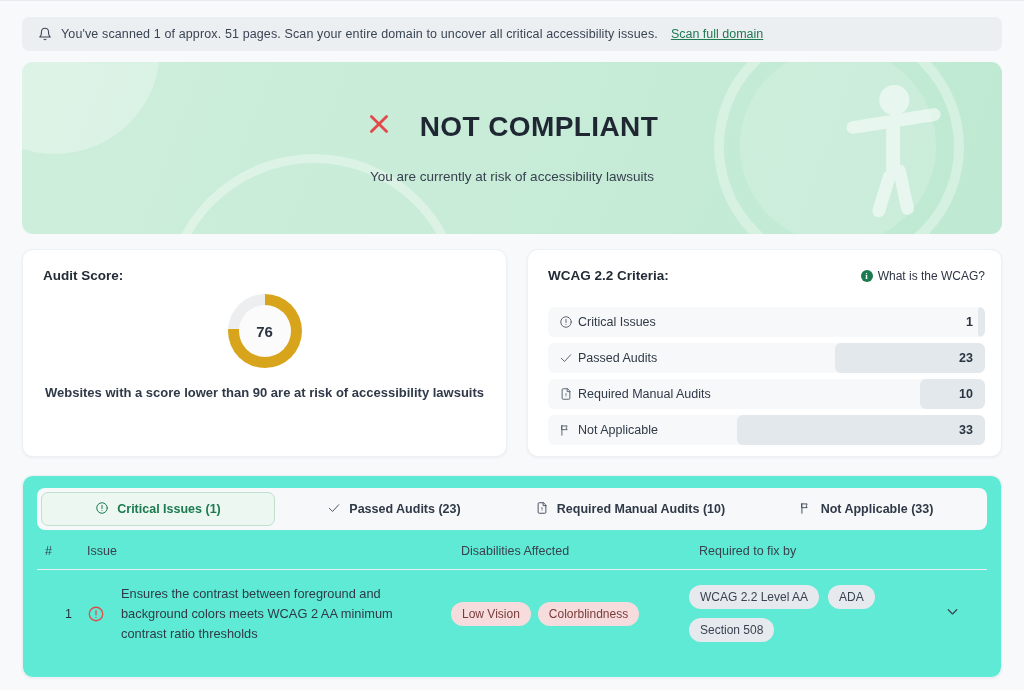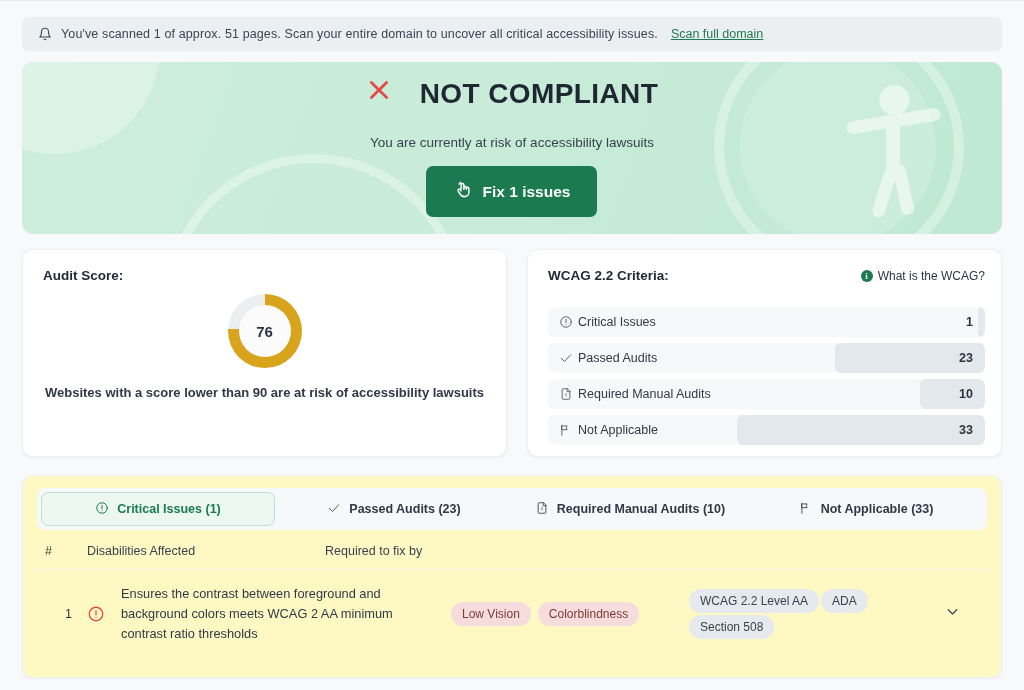--- a/index.html
+++ b/index.html
@@ -155,21 +155,21 @@
   .wcag-icon { position: relative; z-index: 2; width: 19px; display: flex; align-items: center; }
   .wcag-label { position: relative; z-index: 2; font-size: 12.5px; color: #2f3947; }
   .wcag-val {
     position: relative; z-index: 2; margin-left: auto;
     font-size: 12.5px; font-weight: bold; color: #2b3442;
   }
 
   
   .panel {
     margin-top: 18px;
-    background: #fef9c3;
+    background: #5eead4;
     border-radius: 11px;
     border: 1px solid #eef1f4;
     box-shadow: 0 1px 3px rgba(16,24,40,.055);
     padding: 12px 14px 20px;
   }
   .tabs {
     display: flex;
     background: #f7f8f9;
     border-radius: 8px;
     padding: 4px;
@@ -214,21 +214,21 @@
   .cell-alert { width: 34px; display: flex; align-items: center; }
   .cell-issue {
     flex: 1;
     font-size: 12.8px;
     color: #2f3947;
     line-height: 1.55;
     padding-right: 24px;
     max-width: 330px;
   }
   .cell-dis { width: 238px; display: flex; flex-wrap: wrap; gap: 7px; }
-  .cell-req { width: 240px; display: flex; flex-wrap: wrap; gap: 2px; }
+  .cell-req { width: 240px; display: flex; flex-wrap: wrap; gap: 9px; }
   .cell-chev { width: 46px; display: flex; justify-content: center; cursor: pointer; }
 
   .tag {
     height: 24px;
     border-radius: 12px;
     display: inline-flex; align-items: center;
     padding: 0 11px;
     font-size: 12px;
   }
   .tag-dis { background: #f6dcdc; color: #7a3b3b; }
@@ -270,31 +270,20 @@
       <div class="hero-title">
         <span>
           <svg width="26" height="26" viewBox="0 0 24 24" fill="none" stroke="#e24a4a" stroke-width="2.6" stroke-linecap="round">
             <line x1="5" y1="5" x2="19" y2="19"></line>
               <line x1="19" y1="5" x2="5" y2="19"></line>
           </svg>
         </span>
         <span>NOT COMPLIANT</span>
       </div>
       <div class="hero-sub">You are currently at risk of accessibility lawsuits</div>
-      <button class="fix-btn">
-        <span>
-          <svg width="19" height="19" viewBox="0 0 24 24" fill="none" stroke="#ffffff" stroke-width="1.9" stroke-linecap="round" stroke-linejoin="round">
-            <path d="M9 11V6a1.7 1.7 0 0 1 3.4 0v5"></path>
-            <path d="M12.4 11.5V9.6a1.6 1.6 0 0 1 3.2 0v1.9"></path>
-            <path d="M15.6 11.8v-1a1.6 1.6 0 0 1 3.2 0v4.4c0 3.3-2.2 5.8-5.4 5.8-3 0-4.6-1.4-6-3.6l-2-3.3a1.6 1.6 0 0 1 2.6-1.9L9 13.6"></path>
-            <path d="M6.5 5.2a4.6 4.6 0 0 1 2.2-2"></path>
-          </svg>
-        </span>
-        <span>Fix 1 issues</span>
-      </button>
     </div>
   </div>
 
   <div class="cards">
 
     <div class="card card-audit">
       <div class="card-title">Audit Score:</div>
       <div class="gauge-wrap">
         <div class="gauge">
           <div class="gauge-ring" id="gaugeRing" style="background: conic-gradient(rgb(216, 164, 28) 0deg, rgb(216, 164, 28) 273.6deg, rgb(236, 238, 240) 273.6deg, rgb(236, 238, 240) 360deg);"></div>
@@ -392,20 +381,21 @@
           <span><svg width="14" height="14" viewBox="0 0 24 24" fill="none" stroke="#4a5463" stroke-width="1.7" stroke-linecap="round" stroke-linejoin="round">
               <path d="M5 21V4"></path>
               <path d="M5 5h9l-1.6 3.2L14 11.4H5z"></path>
             </svg></span>
           <span>Not Applicable (33)</span>
         </button>
       </div>
 
     <div class="thead">
       <div class="th-num">#</div>
+      <div class="th-issue">Issue</div>
       <div class="th-dis">Disabilities Affected</div>
       <div class="th-req">Required to fix by</div>
     </div>
 
     <div id="issueRows">
         <div class="row">
           <div class="cell-num">1</div>
           <div class="cell-alert">
             <svg width="18" height="18" viewBox="0 0 24 24" fill="none" stroke="#e24a4a" stroke-width="1.7" stroke-linecap="round" stroke-linejoin="round">
               <circle cx="12" cy="12" r="9"></circle>

